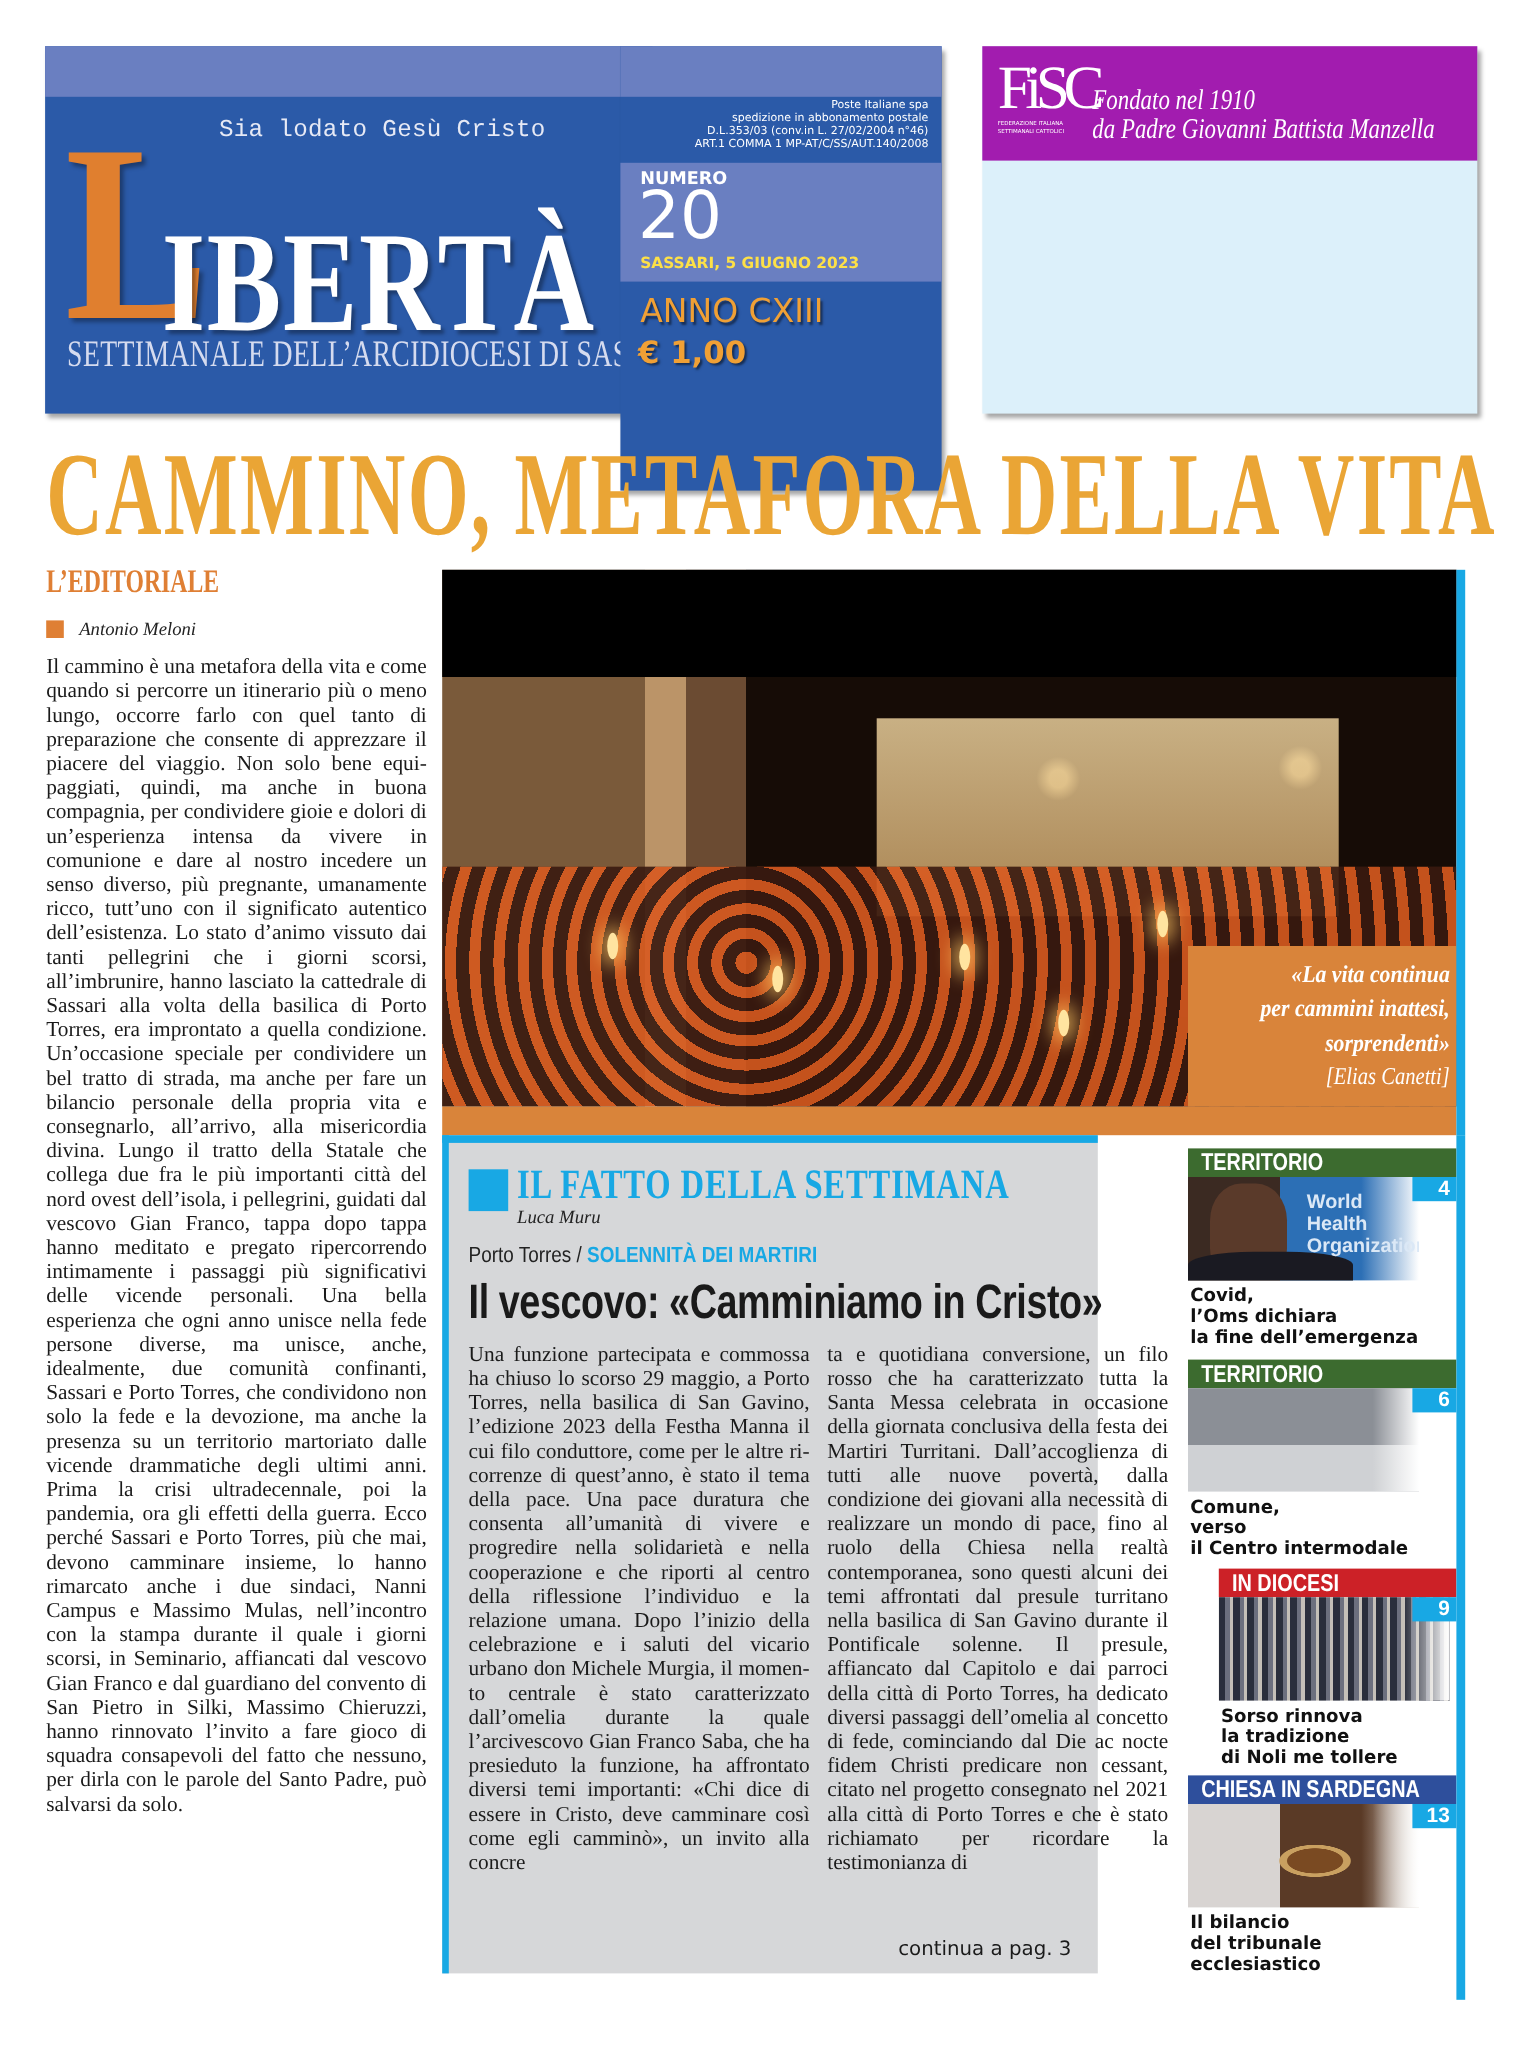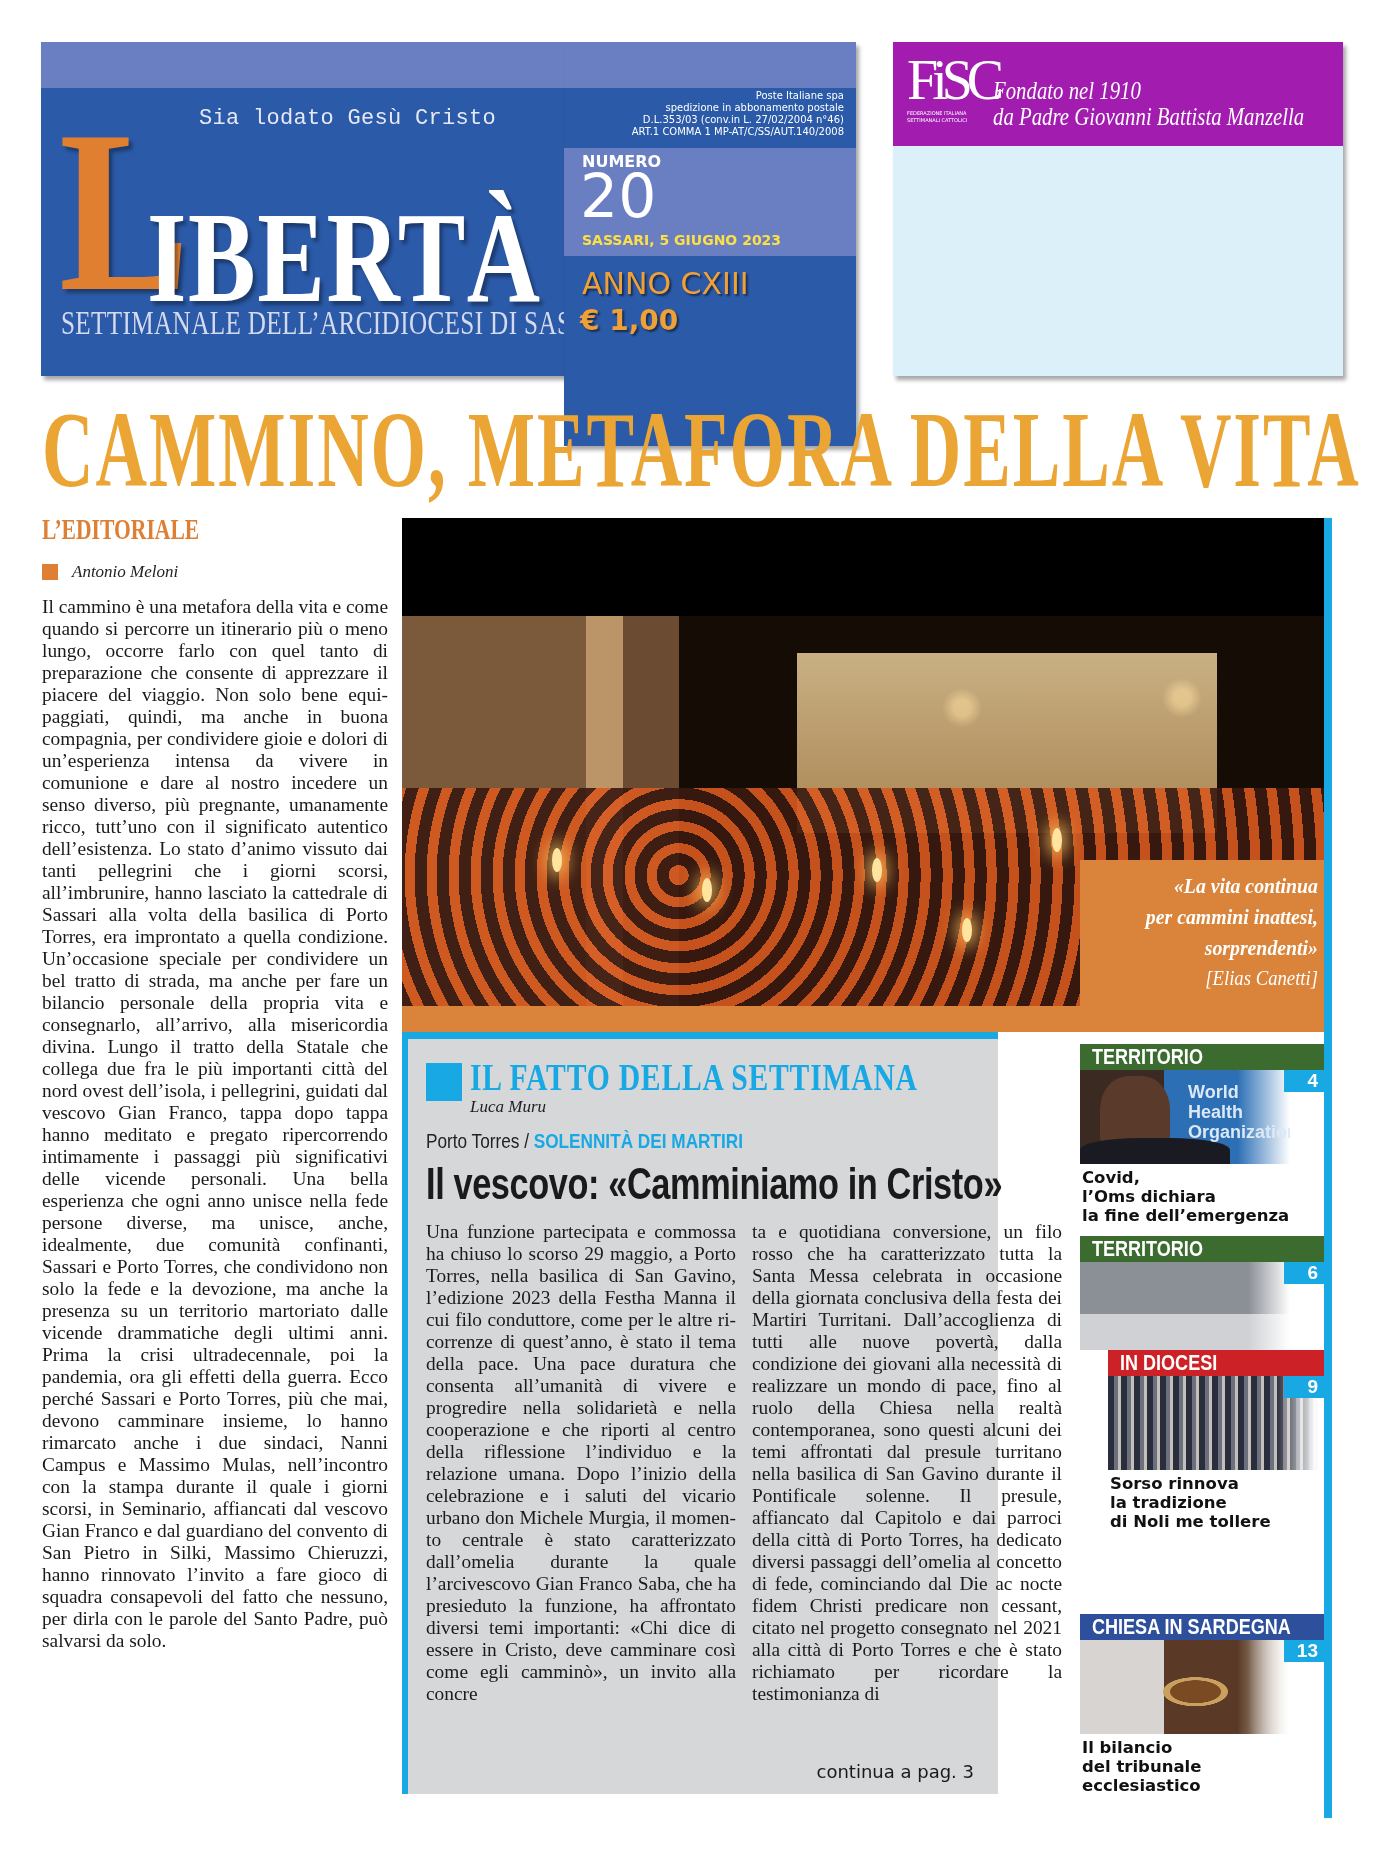--- a/index.html
+++ b/index.html
@@ -69,21 +69,21 @@
   .fatto-col.c2 { left: 344px; }
   .continua { position: absolute; right: 24px; bottom: 12px; font-family: "DejaVu Sans", sans-serif; font-size: 18px; color: #1a1a1a; }
 
   
   .teaser { position: absolute; left: 1080px; width: 244px; background: #fff; }
   .teaser .cat { height: 26px; color: #fff; font-family: "Liberation Sans", sans-serif; font-weight: bold; font-size: 22px; line-height: 26px; padding-left: 12px; transform-origin: left top; }
   .teaser .cat span { display: inline-block; transform: scaleX(0.82); transform-origin: left center; white-space: nowrap; }
   .teaser .img { position: relative; height: 94px; width: 210px; overflow: hidden; }
   .teaser .pg { position: absolute; right: 0; top: 26px; width: 40px; height: 22px; background: #18a8e4; color: #fff; font-family: "Liberation Sans", sans-serif; font-weight: bold; font-size: 19px; line-height: 22px; text-align: right; padding-right: 6px; }
   .teaser .title { padding: 4px 0 0 2px; font-family: "DejaVu Sans", sans-serif; font-weight: bold; font-size: 16.5px; line-height: 19px; color: #111; }
-  .t1 { top: 1044px; } .t2 { top: 1236px; } .t3 { top: 1350px; padding-left: 28px; } .t4 { top: 1614px; }
+  .t1 { top: 1044px; } .t2 { top: 1236px; } .t3 { top: 1426px; padding-left: 28px; } .t4 { top: 1614px; }
   .img-who { background: linear-gradient(90deg, #3b2a22 0 40%, #2c6fb5 40% 75%, #ffffff 100%); }
   .img-who .face { position: absolute; left: 20px; top: 6px; width: 70px; height: 84px; border-radius: 40% 40% 30% 30%; background: #5a3a2a; }
   .img-who .suit { position: absolute; left: 0; top: 68px; width: 150px; height: 30px; background: #1a1a22; border-radius: 40% 40% 0 0; }
   .img-who .wtxt { position: absolute; left: 108px; top: 12px; color: #dbe8f6; font-family: "Liberation Sans", sans-serif; font-weight: bold; font-size: 18px; line-height: 20px; }
   .img-comune { background: linear-gradient(180deg, #8b8f96 0 55%, #cfd1d4 55% 100%); }
   .img-comune::after { content: ""; position: absolute; left: 0; top: 0; width: 100%; height: 100%; background: linear-gradient(90deg, transparent 80%, #fff 100%); }
   .img-diocesi { background: repeating-linear-gradient(90deg, #2a2e3c 0 6px, #6c6f7e 6px 10px, #c4bfb8 10px 13px); }
   .img-diocesi::after { content: ""; position: absolute; left: 0; top: 0; width: 100%; height: 100%; background: linear-gradient(90deg, transparent 80%, #fff 100%); }
   .img-chiesa { background: radial-gradient(ellipse at 55% 55%, #7a4a22 0 25px, #c9a060 26px 32px, transparent 33px), linear-gradient(90deg, #d8d4d2 0 40%, #5a3a26 40% 75%, #e8e2da 100%); }
   .img-chiesa::after { content: ""; position: absolute; left: 0; top: 0; width: 100%; height: 100%; background: linear-gradient(90deg, transparent 80%, #fff 100%); }

